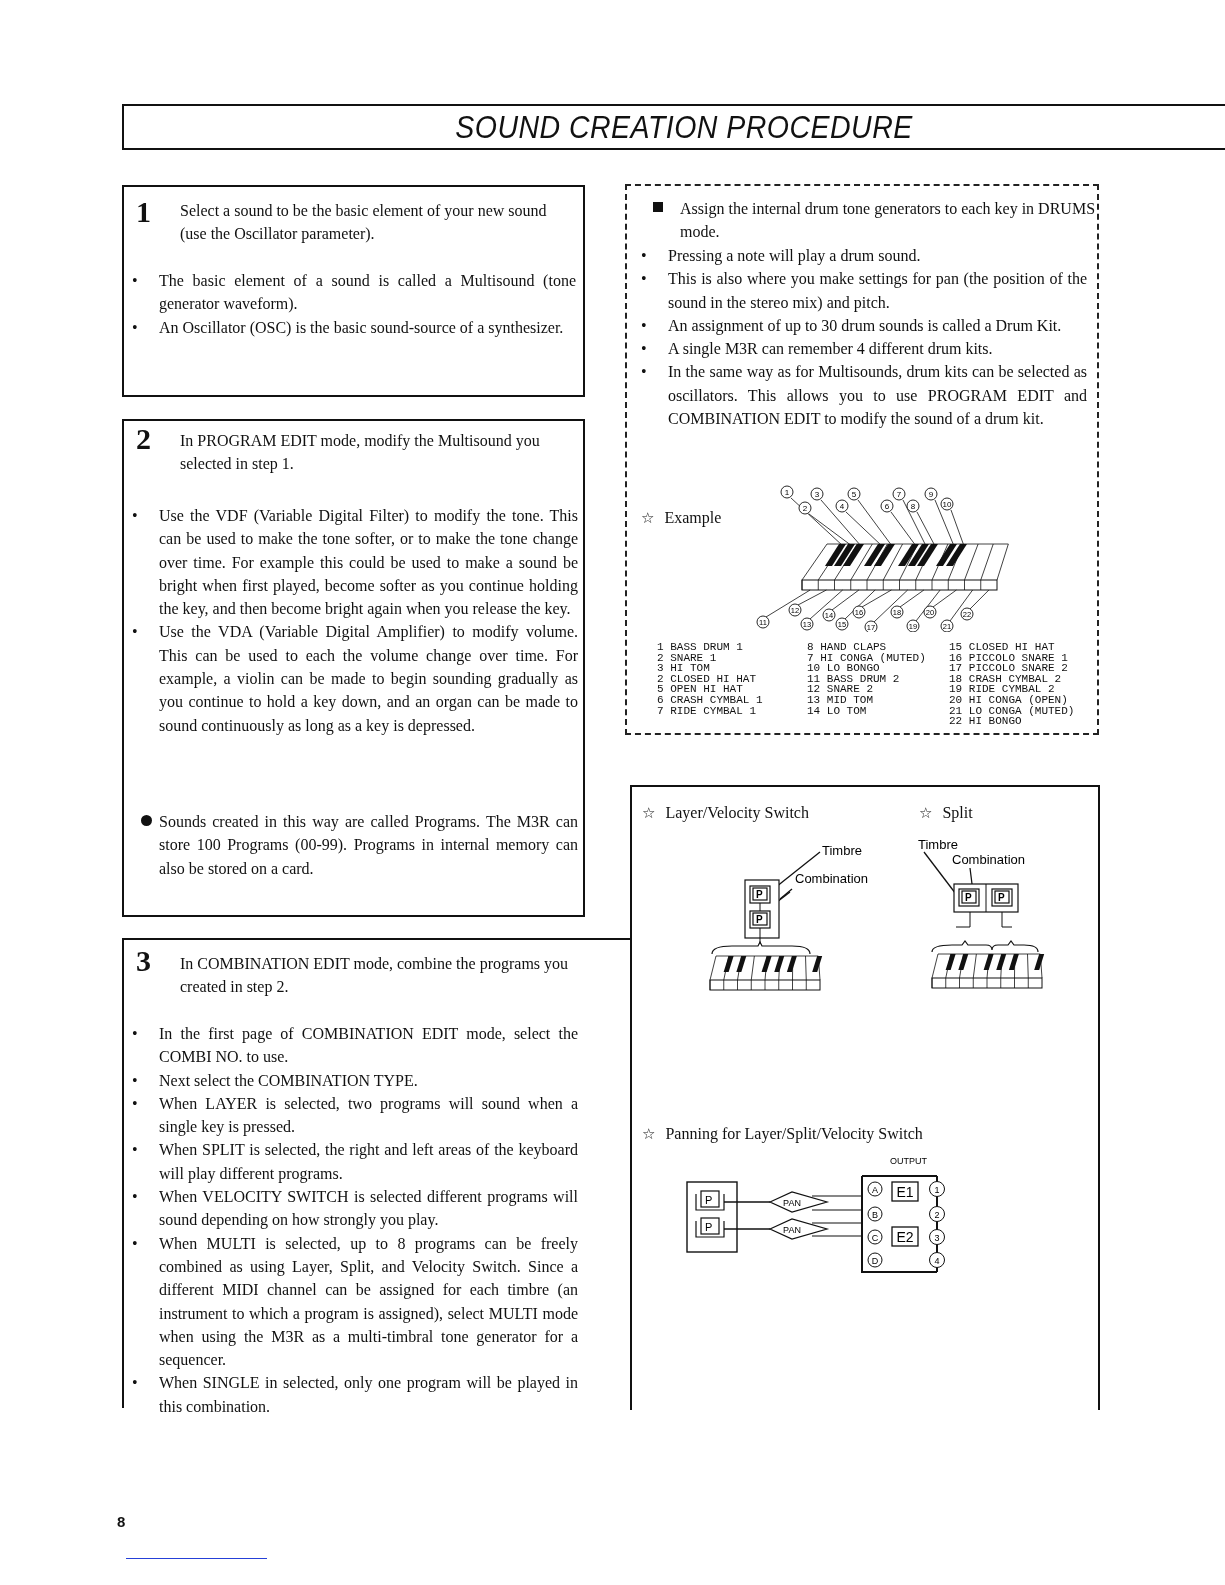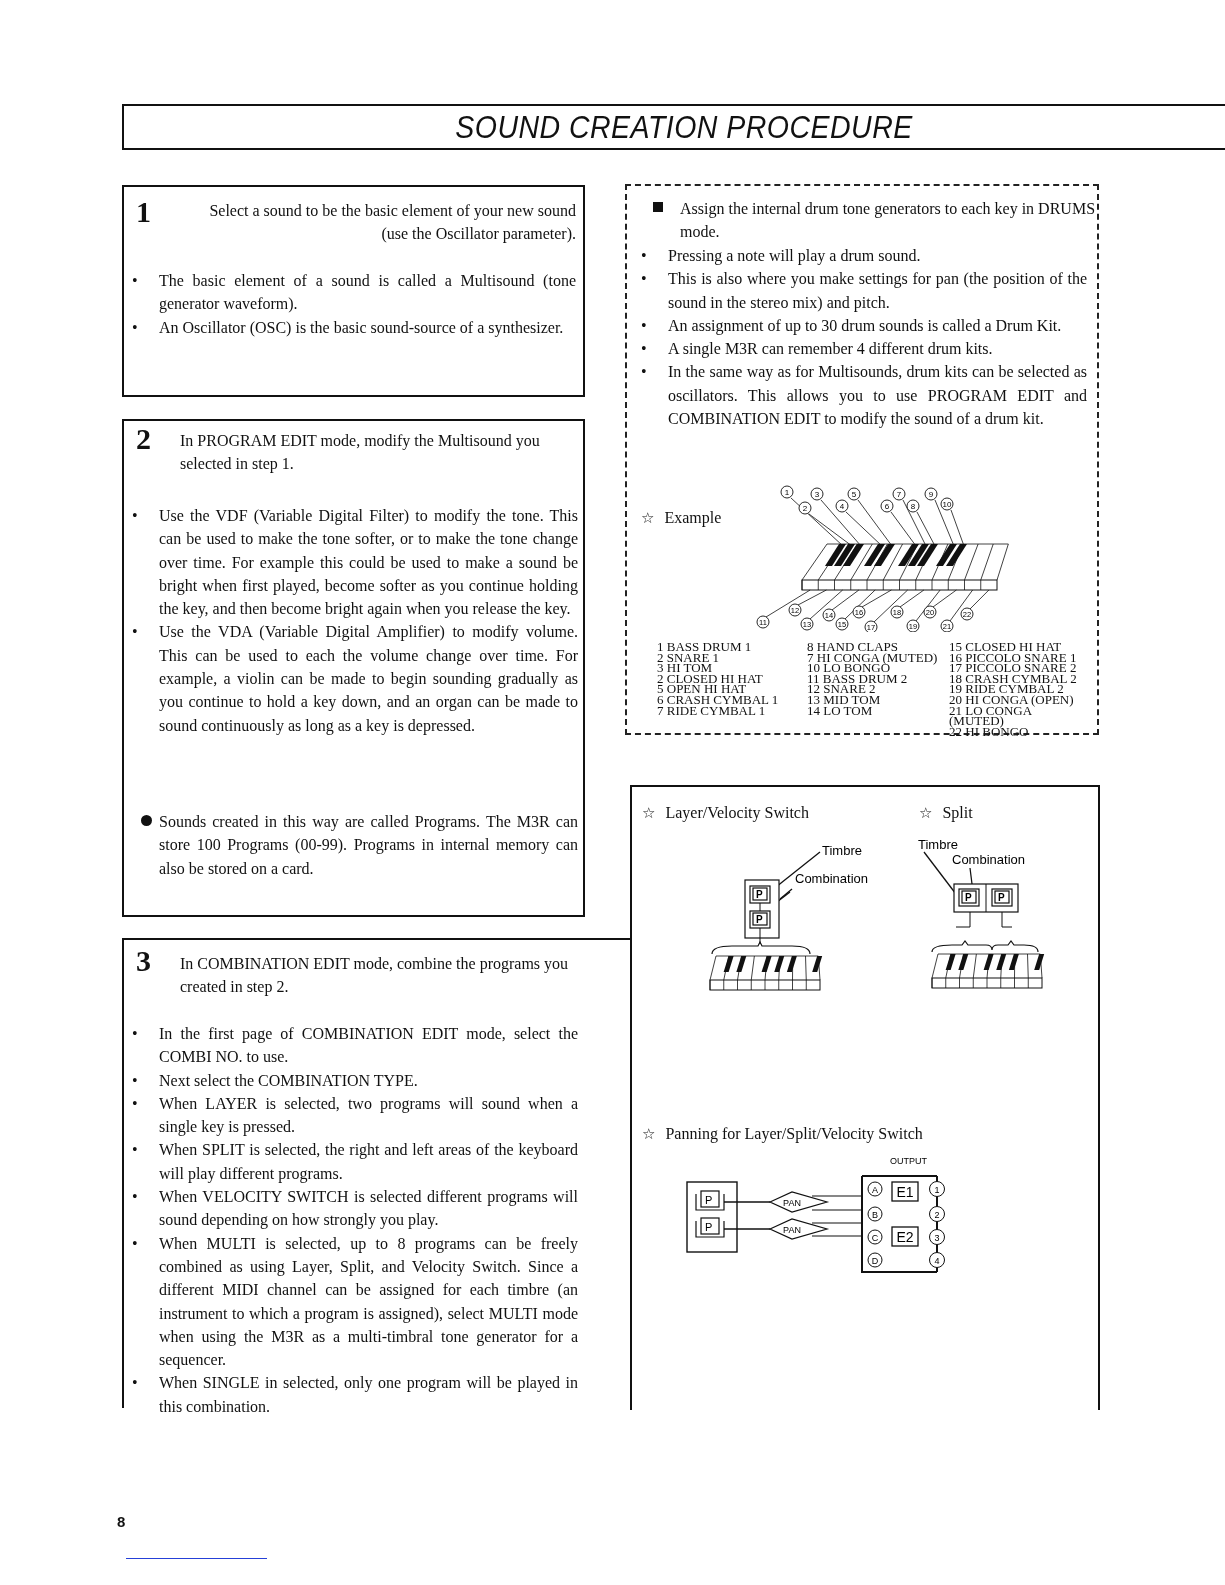--- a/index.html
+++ b/index.html
@@ -14,37 +14,37 @@
   .box { border: 2px solid #111; box-sizing: border-box; }
   .step-num { position: absolute; font-weight: bold; font-size: 30px; line-height: 30px; }
   .step-lead { position: absolute; font-size: 16px; line-height: 23px; }
   .txt { font-size: 16px; line-height: 23.3px; text-align: justify; }
   ul.bul { list-style: none; margin: 0; padding: 0; }
   ul.bul li { position: relative; padding-left: 33px; }
   ul.bul li .dot { position: absolute; left: 6px; top: 0; }
   .big-dot { position: absolute; left: 0px; top: 5px; width: 11px; height: 11px; border-radius: 50%; background: #111; }
   .sq { position: absolute; left: 6px; top: 5px; width: 10px; height: 10px; background: #111; }
   .dashed { border: 2px dashed #222; box-sizing: border-box; }
-  .legend { font-family: Liberation Serif, serif; font-size: 13px; line-height: 10.6px; }
+  .legend { font-family: Liberation Mono, monospace; font-size: 11px; line-height: 10.6px; }
   .legend .col { position: absolute; top: 0; }
   .star { font-size: 15px; margin-right: 10px; }
   .page-num { left: 117px; top: 1513px; font-family: "Liberation Sans", "DejaVu Sans", sans-serif; font-weight: bold; font-size: 15px; }
   .blue-line { left: 126px; top: 1558px; width: 141px; height: 1px; background: #2540d8; }
   svg text { font-family: "Liberation Sans", "DejaVu Sans", sans-serif; }
 </style>
 </head>
 <body>
 
 <div class="abs title-box">
   <h1>SOUND CREATION PROCEDURE</h1>
 </div>
 
 <div class="abs box" style="left:122px; top:185px; width:463px; height:212px;">
   <div class="step-num" style="left:12px; top:10px;">1</div>
-  <div class="step-lead txt" style="left:56px; top:12px; width:396px; text-align:right;">Select a sound to be the basic element of your new sound (use the Oscillator parameter).</div>
+  <div class="step-lead txt" style="left:56px; top:12px; width:396px; text-align:left;">Select a sound to be the basic element of your new sound (use the Oscillator parameter).</div>
   <ul class="bul txt abs" style="left:2px; top:82px; width:450px;">
     <li><span class="dot">•</span><span>The basic element of a sound is called a Multisound (tone generator waveform).</span></li>
     <li><span class="dot">•</span><span>An Oscillator (OSC) is the basic sound-source of a synthesizer.</span></li>
   </ul>
 </div>
 
 <div class="abs box" style="left:122px; top:419px; width:463px; height:498px;">
   <div class="step-num" style="left:12px; top:3px;">2</div>
   <div class="step-lead txt" style="left:56px; top:8px; width:396px; text-align:left;">In PROGRAM EDIT mode, modify the Multisound you selected in step 1.</div>
   <ul class="bul txt abs" style="left:2px; top:83px; width:452px;">

